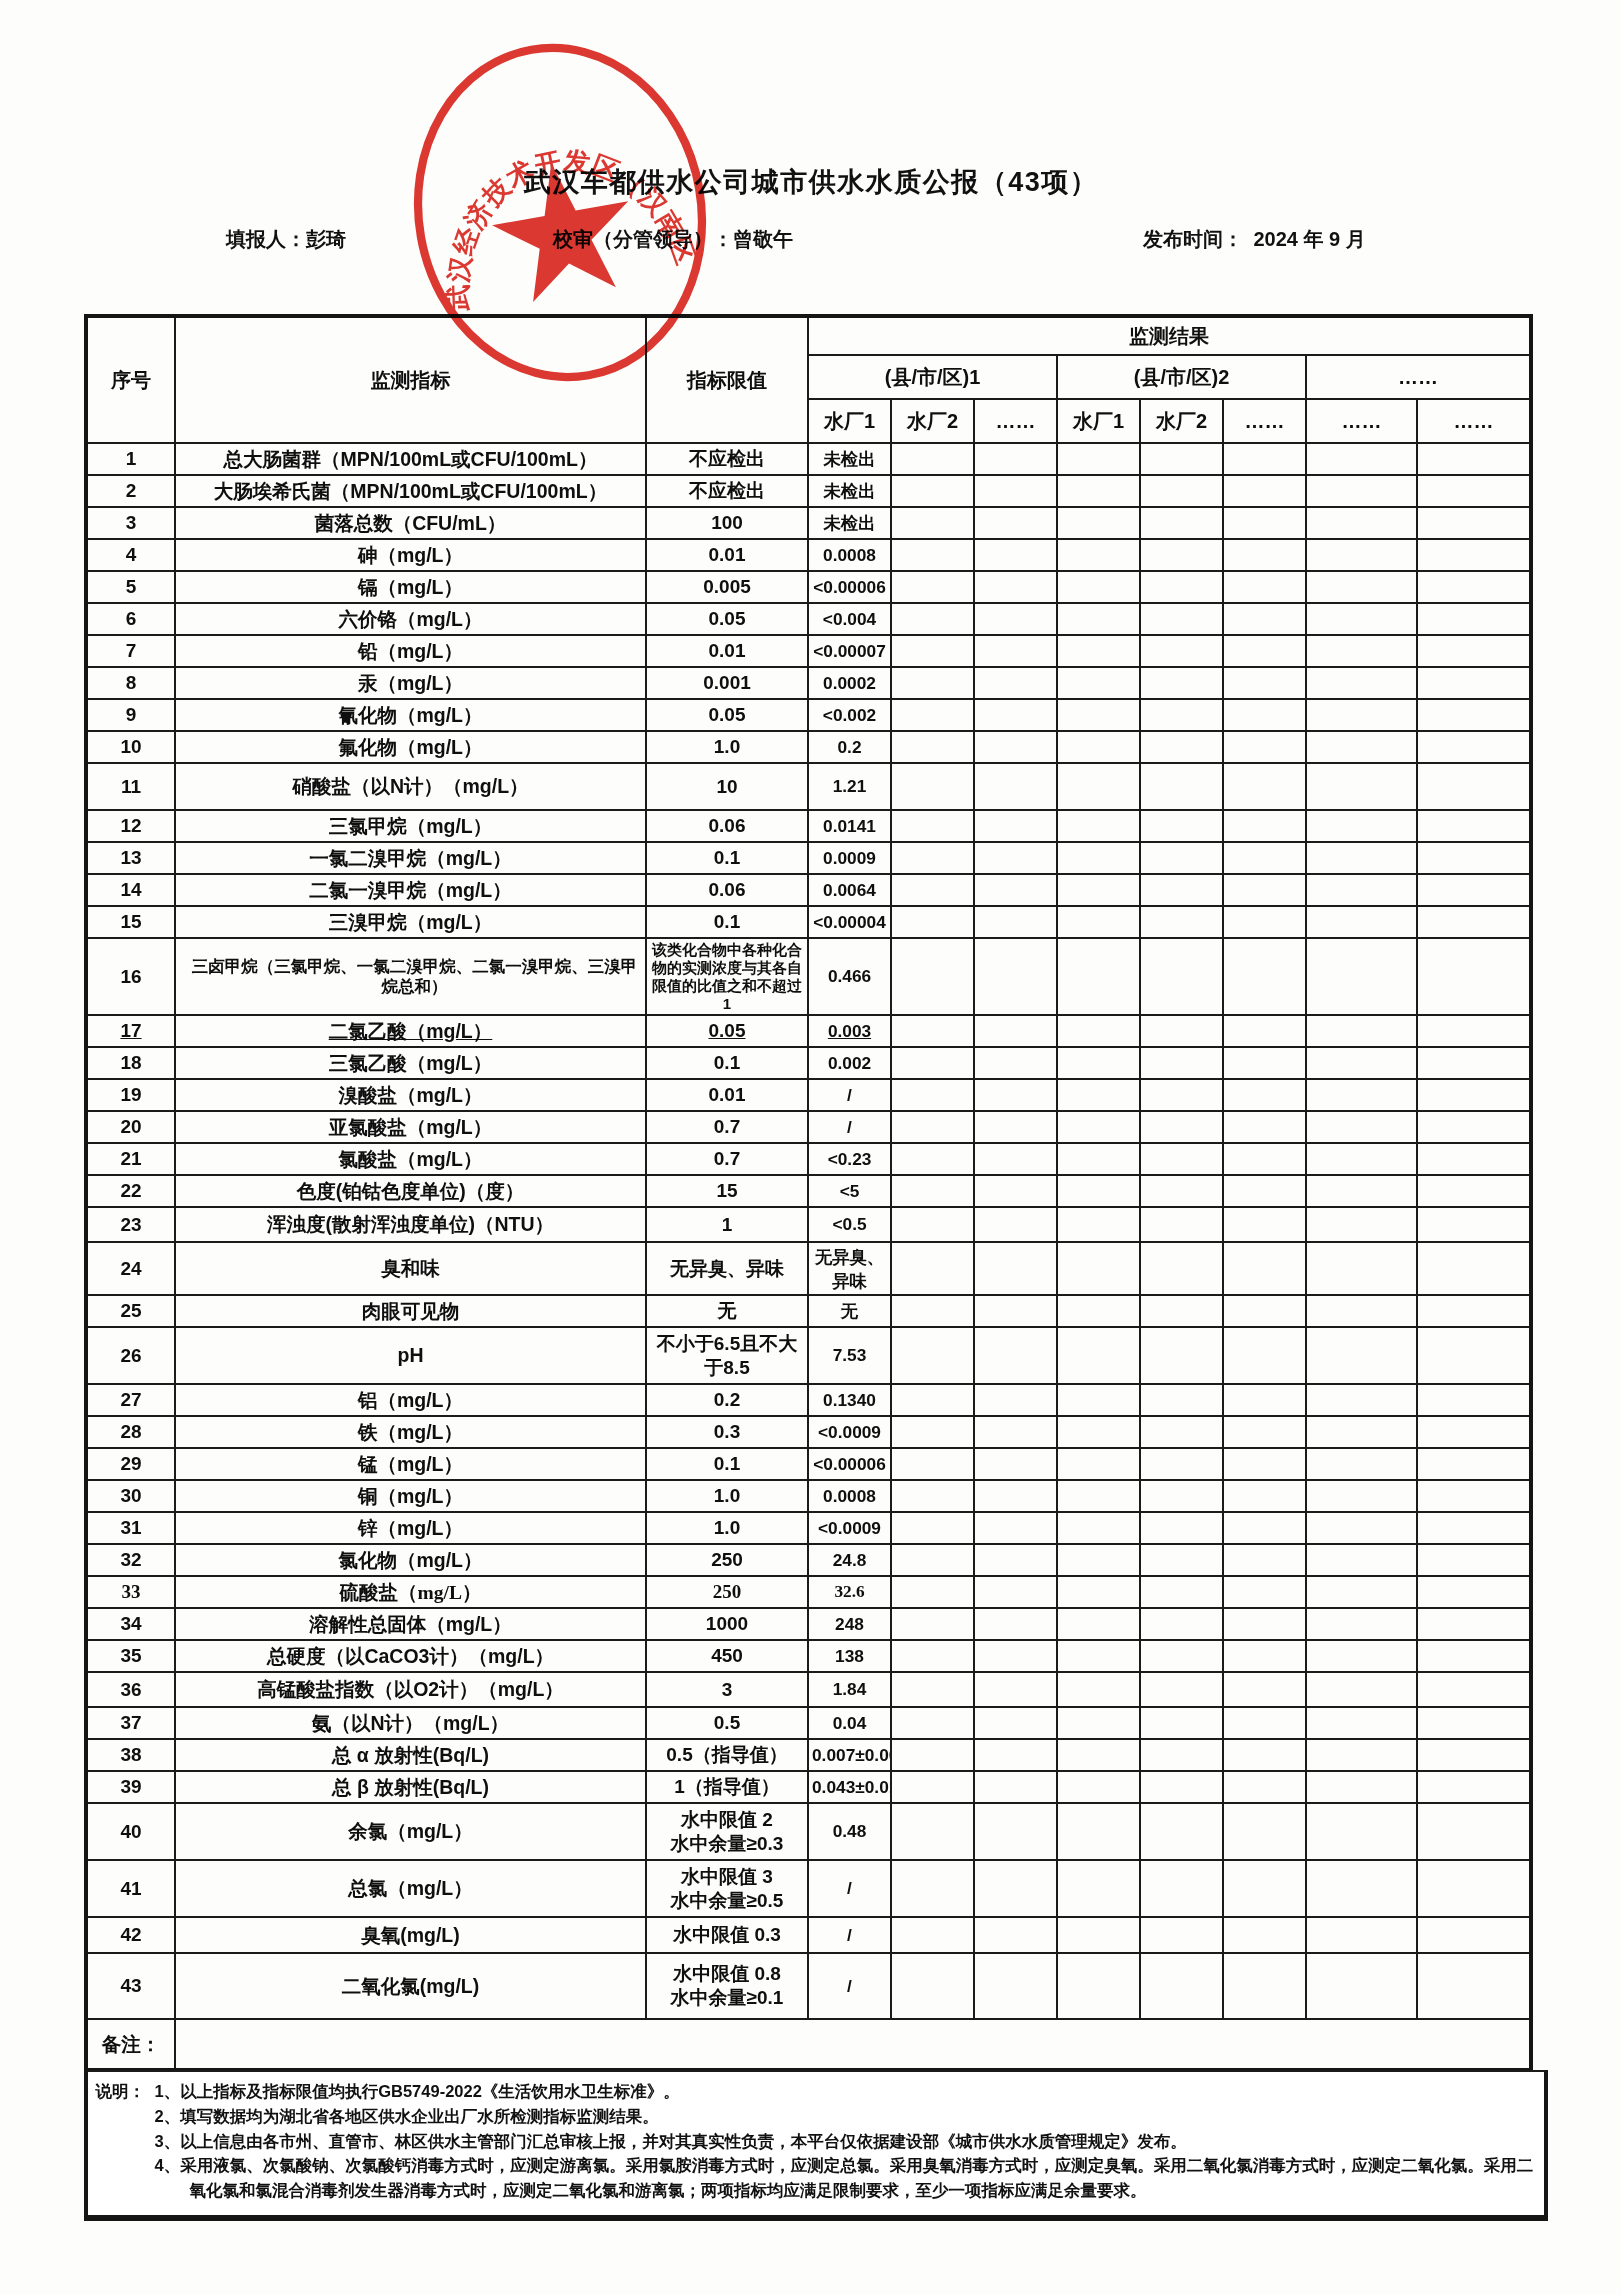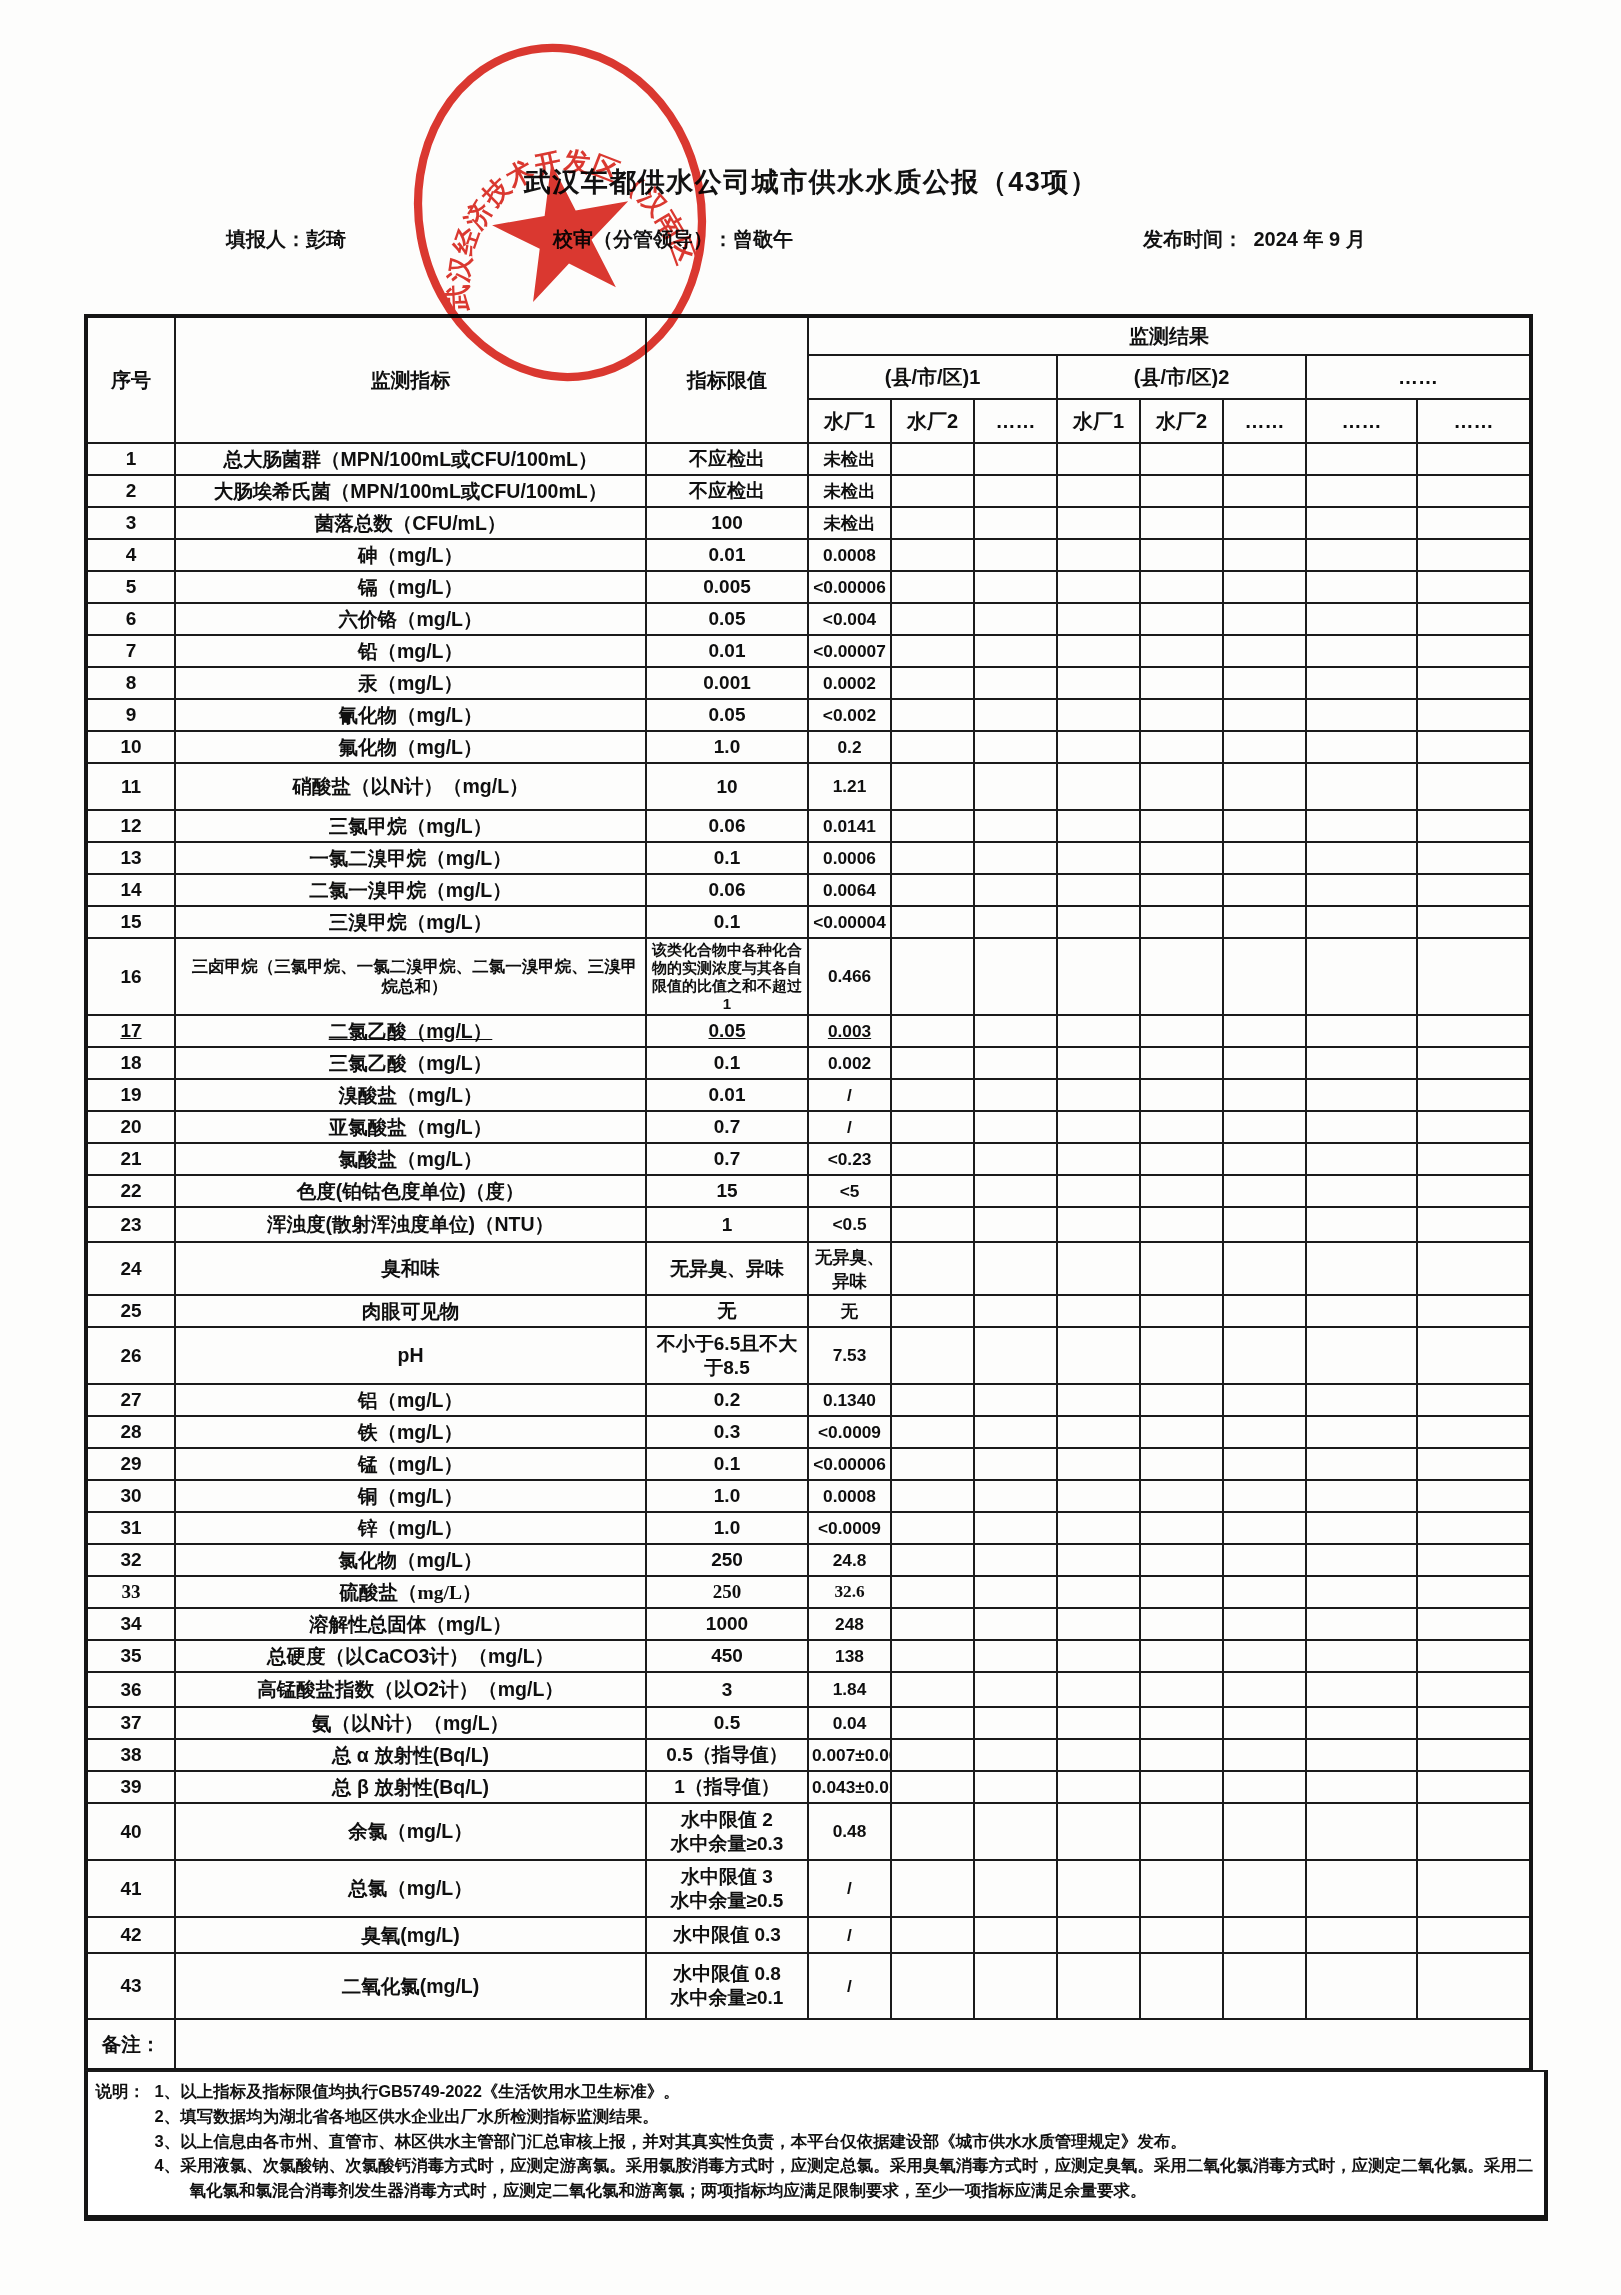--- a/index.html
+++ b/index.html
@@ -281,21 +281,21 @@
             <td class="c-val"></td>
             <td class="c-val"></td>
             <td class="c-val"></td>
             <td class="c-val"></td>
             <td class="c-val"></td>
           </tr>
           <tr style="height: 27px;">
             <td class="c-no">13</td>
             <td class="c-ind">一氯二溴甲烷（mg/L）</td>
             <td class="c-lim">0.1</td>
-            <td class="c-val">0.0006</td>
+            <td class="c-val">0.0009</td>
             <td class="c-val"></td>
             <td class="c-val"></td>
             <td class="c-val"></td>
             <td class="c-val"></td>
             <td class="c-val"></td>
             <td class="c-val"></td>
             <td class="c-val"></td>
           </tr>
           <tr style="height: 27px;">
             <td class="c-no">14</td>

